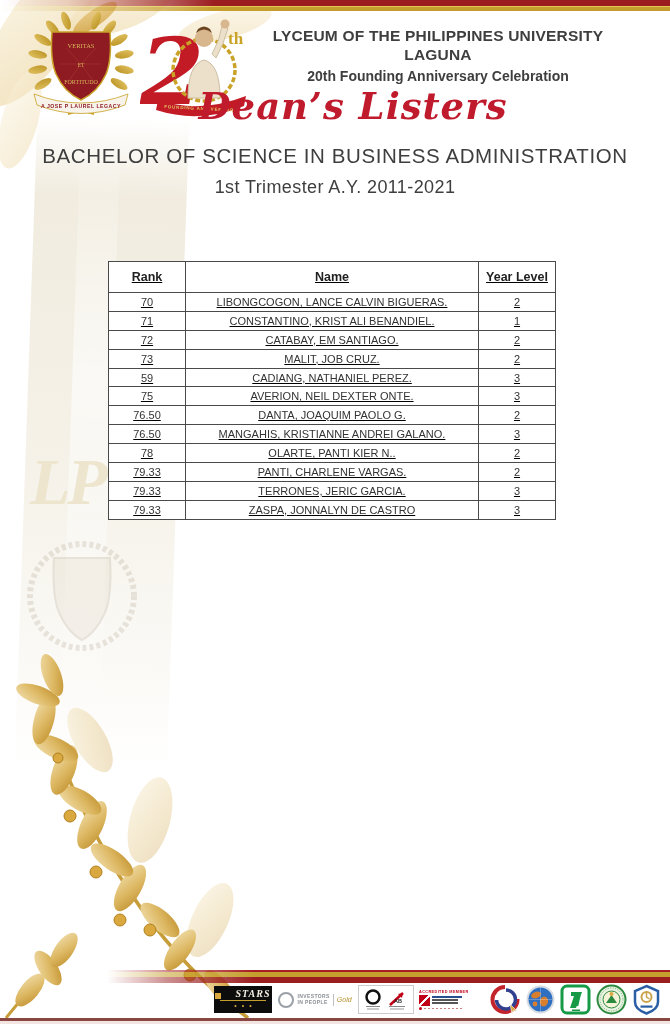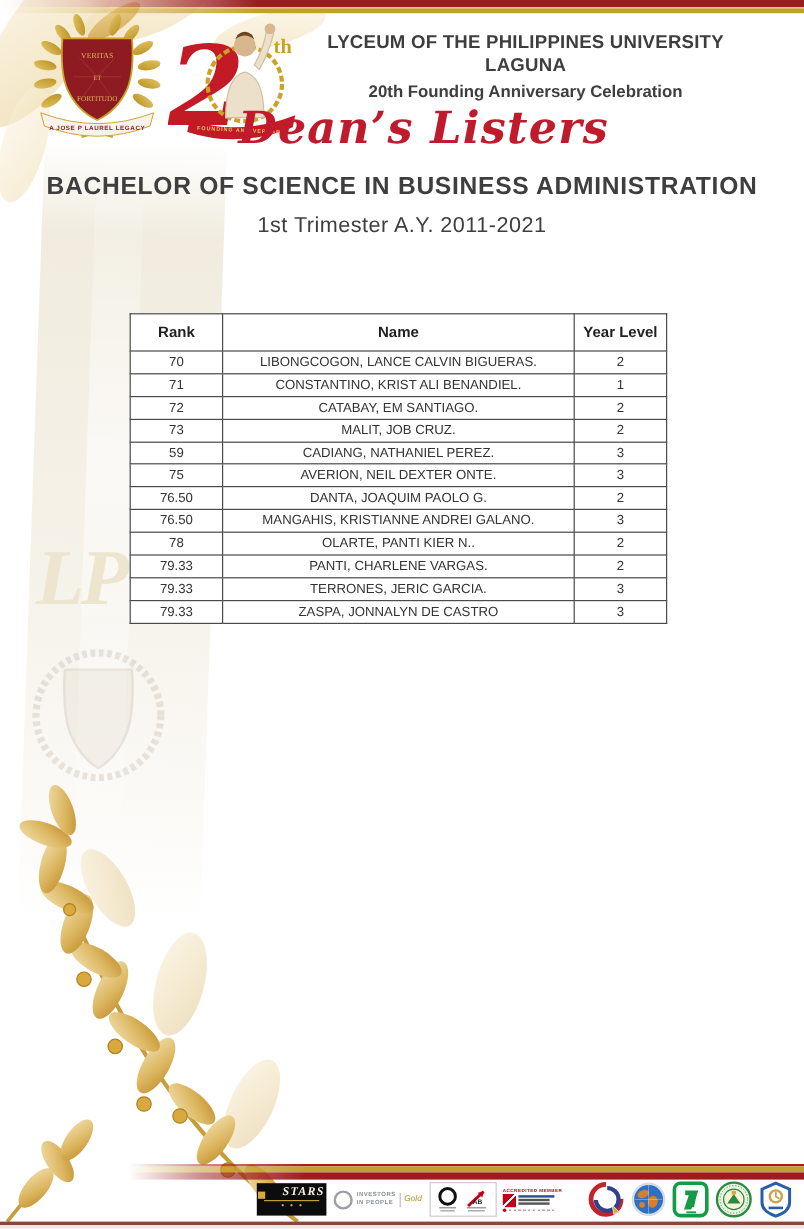--- a/index.html
+++ b/index.html
@@ -42,25 +42,25 @@
   .uni-name{font-size:15.5px;font-weight:bold;letter-spacing:.2px;line-height:19px;}
   .anniv-line{font-size:14px;font-weight:bold;line-height:18px;margin-top:3px;}
   .slogan{font-family:"DejaVu Serif",serif;font-style:italic;font-weight:bold;font-size:20px;
      color:#262626;margin-top:2px;letter-spacing:.3px;}
   .deans-title{position:absolute;left:0;top:84px;width:100%;text-align:center;padding-left:36px;
      box-sizing:border-box;z-index:2;font-family:"DejaVu Serif",serif;font-style:italic;font-weight:bold;
      font-size:37px;color:#c01a2d;letter-spacing:1px;}
 
   
   .program{position:absolute;left:0;top:141px;width:100%;text-align:center;z-index:2;color:#3e3e3e;}
-  .program .line{font-size:20.5px;letter-spacing:.6px;line-height:30px;font-weight:bold;}
+  .program .line{font-size:20.5px;letter-spacing:.6px;line-height:30px;font-weight:normal;}
   .program .term{font-size:18px;letter-spacing:.4px;line-height:28px;margin-top:2px;}
 
   
-  .tbl-wrap{position:absolute;left:108px;top:261px;width:447px;z-index:2;background:#fef9c3;}
+  .tbl-wrap{position:absolute;left:108px;top:261px;width:447px;z-index:2;background:#fef9c3;text-decoration:underline;}
   table.list{border-collapse:collapse;width:447px;table-layout:fixed;background:#fff;}
   table.list th,table.list td{border:1px solid #4a4a4a;text-align:center;vertical-align:middle;
      padding:0 2px;overflow:hidden;white-space:nowrap;}
   table.list th{height:30px;font-size:12.5px;font-weight:bold;color:#1f1f1f;}
   table.list td{height:17.9px;font-size:11px;color:#333333;margin-left:26px;}
 
   
   .footer-logos{position:absolute;left:214px;top:984px;height:31px;z-index:2;display:flex;
      align-items:center;gap:5px;}
   .lg{flex:0 0 auto;display:flex;align-items:center;justify-content:center;}

